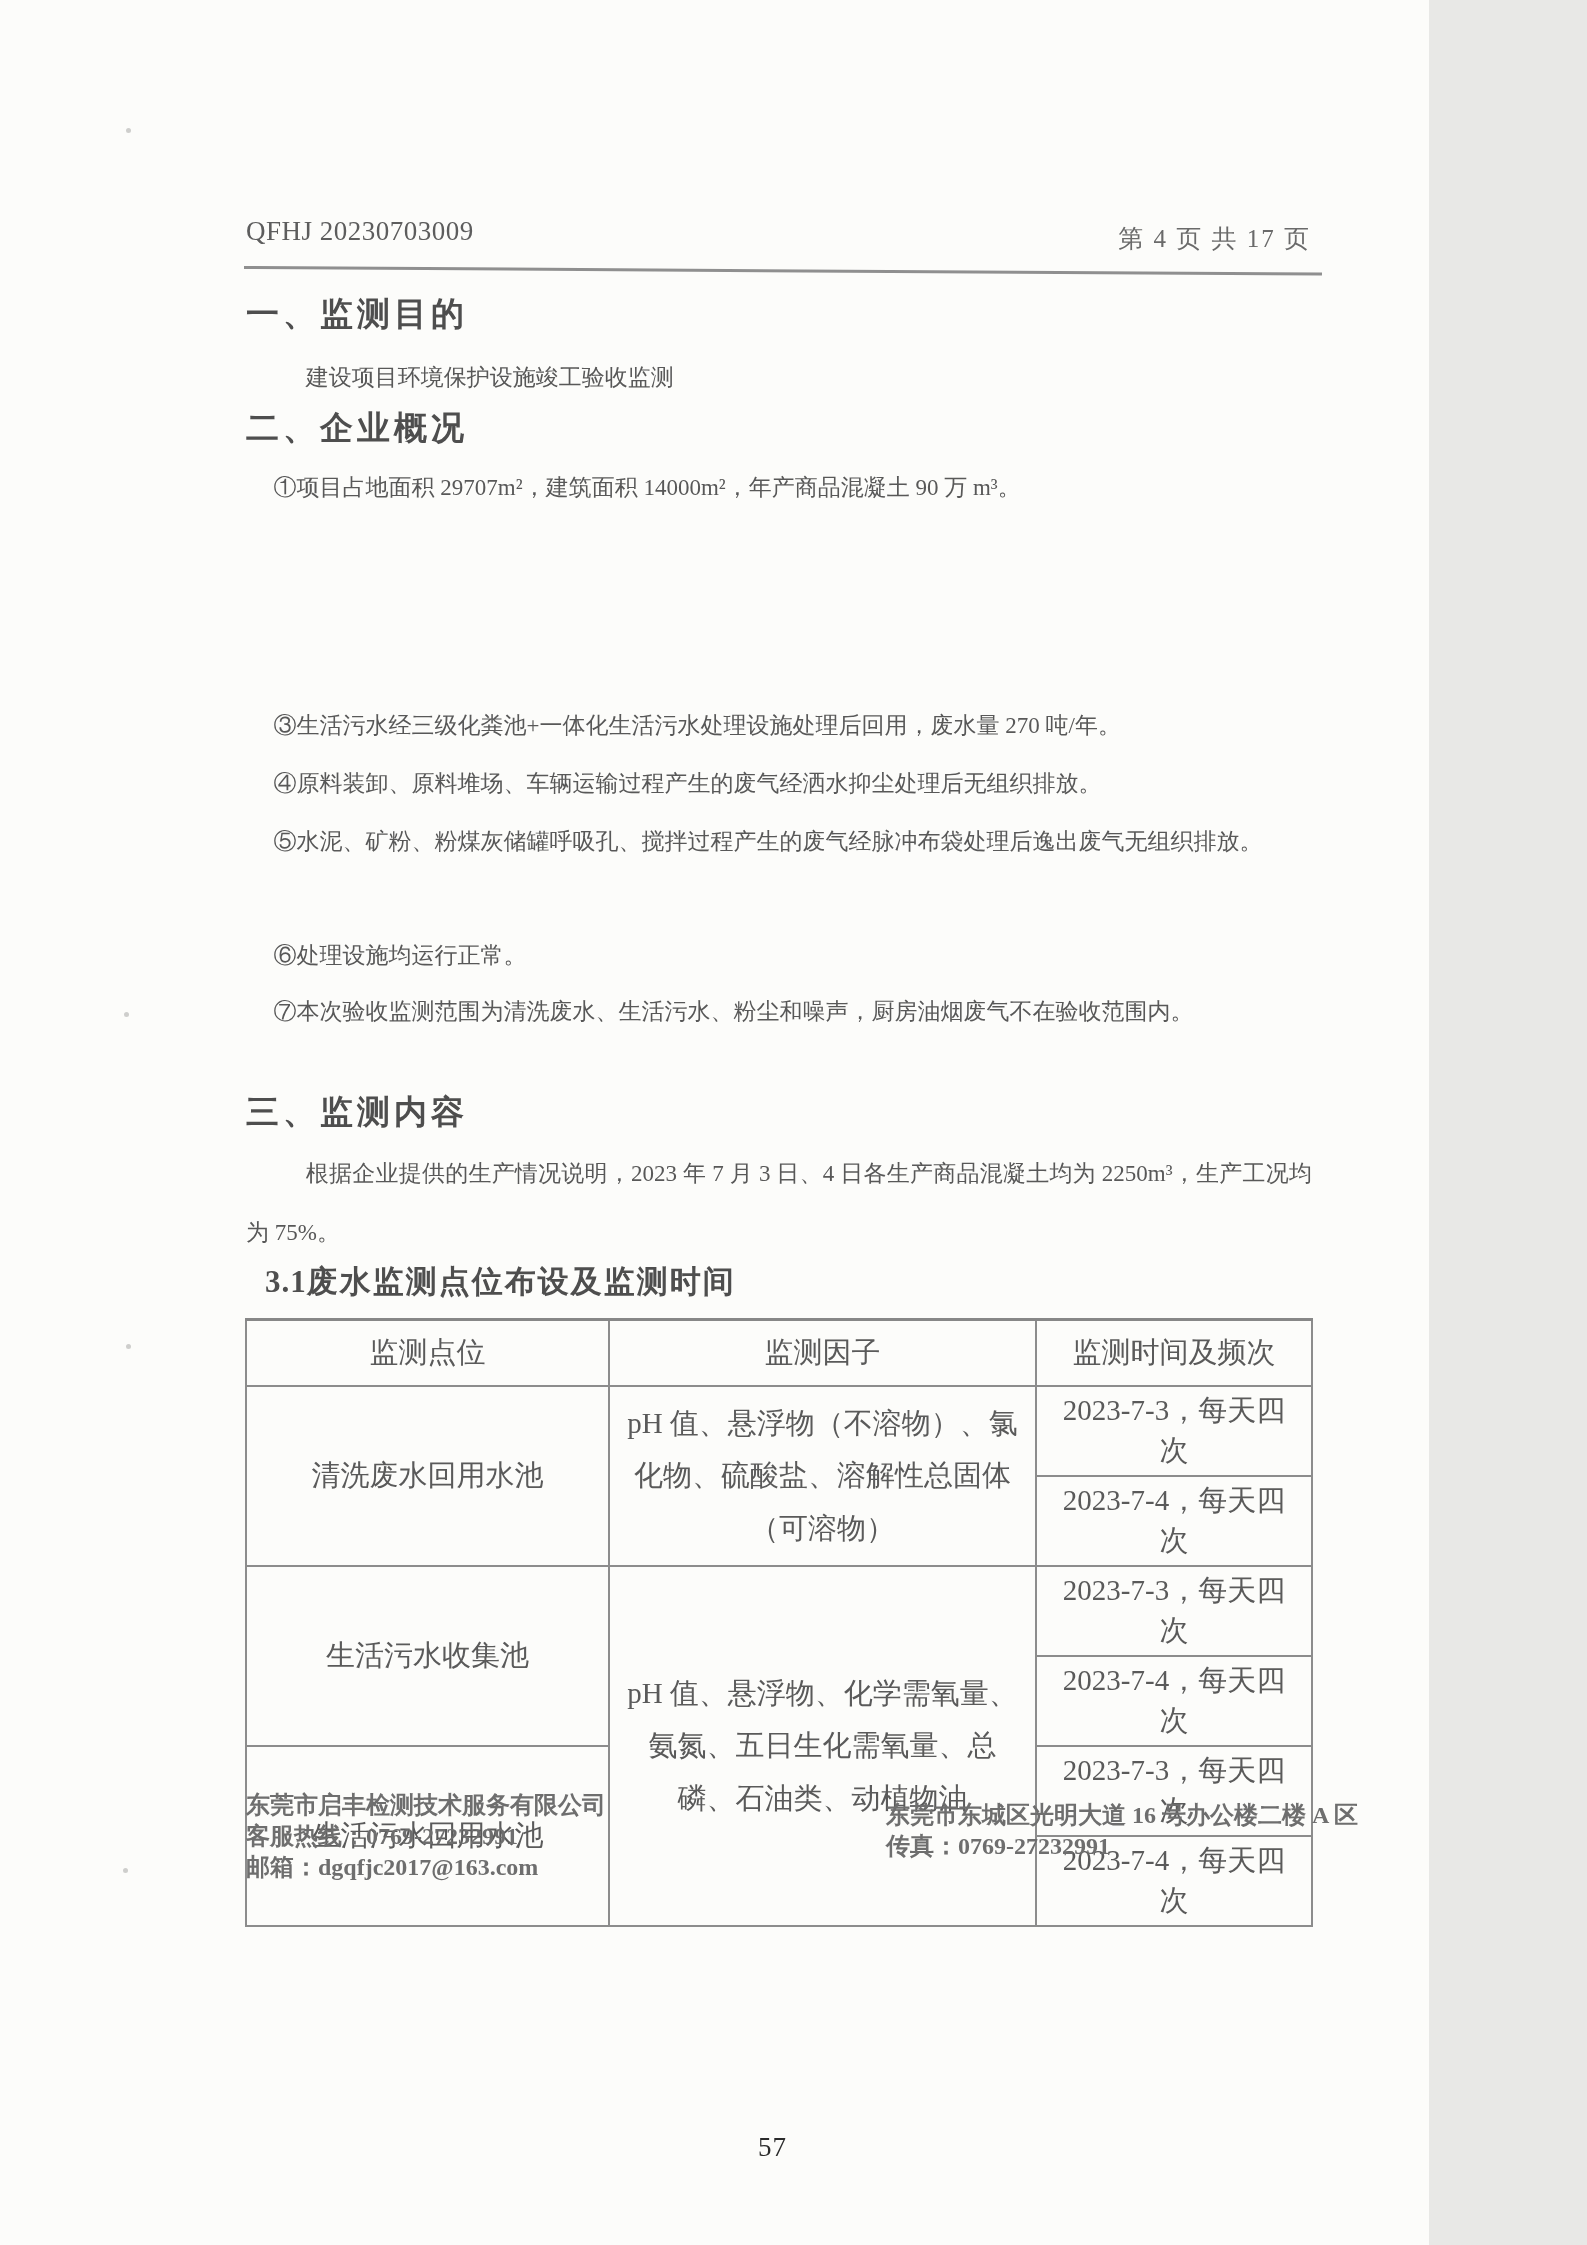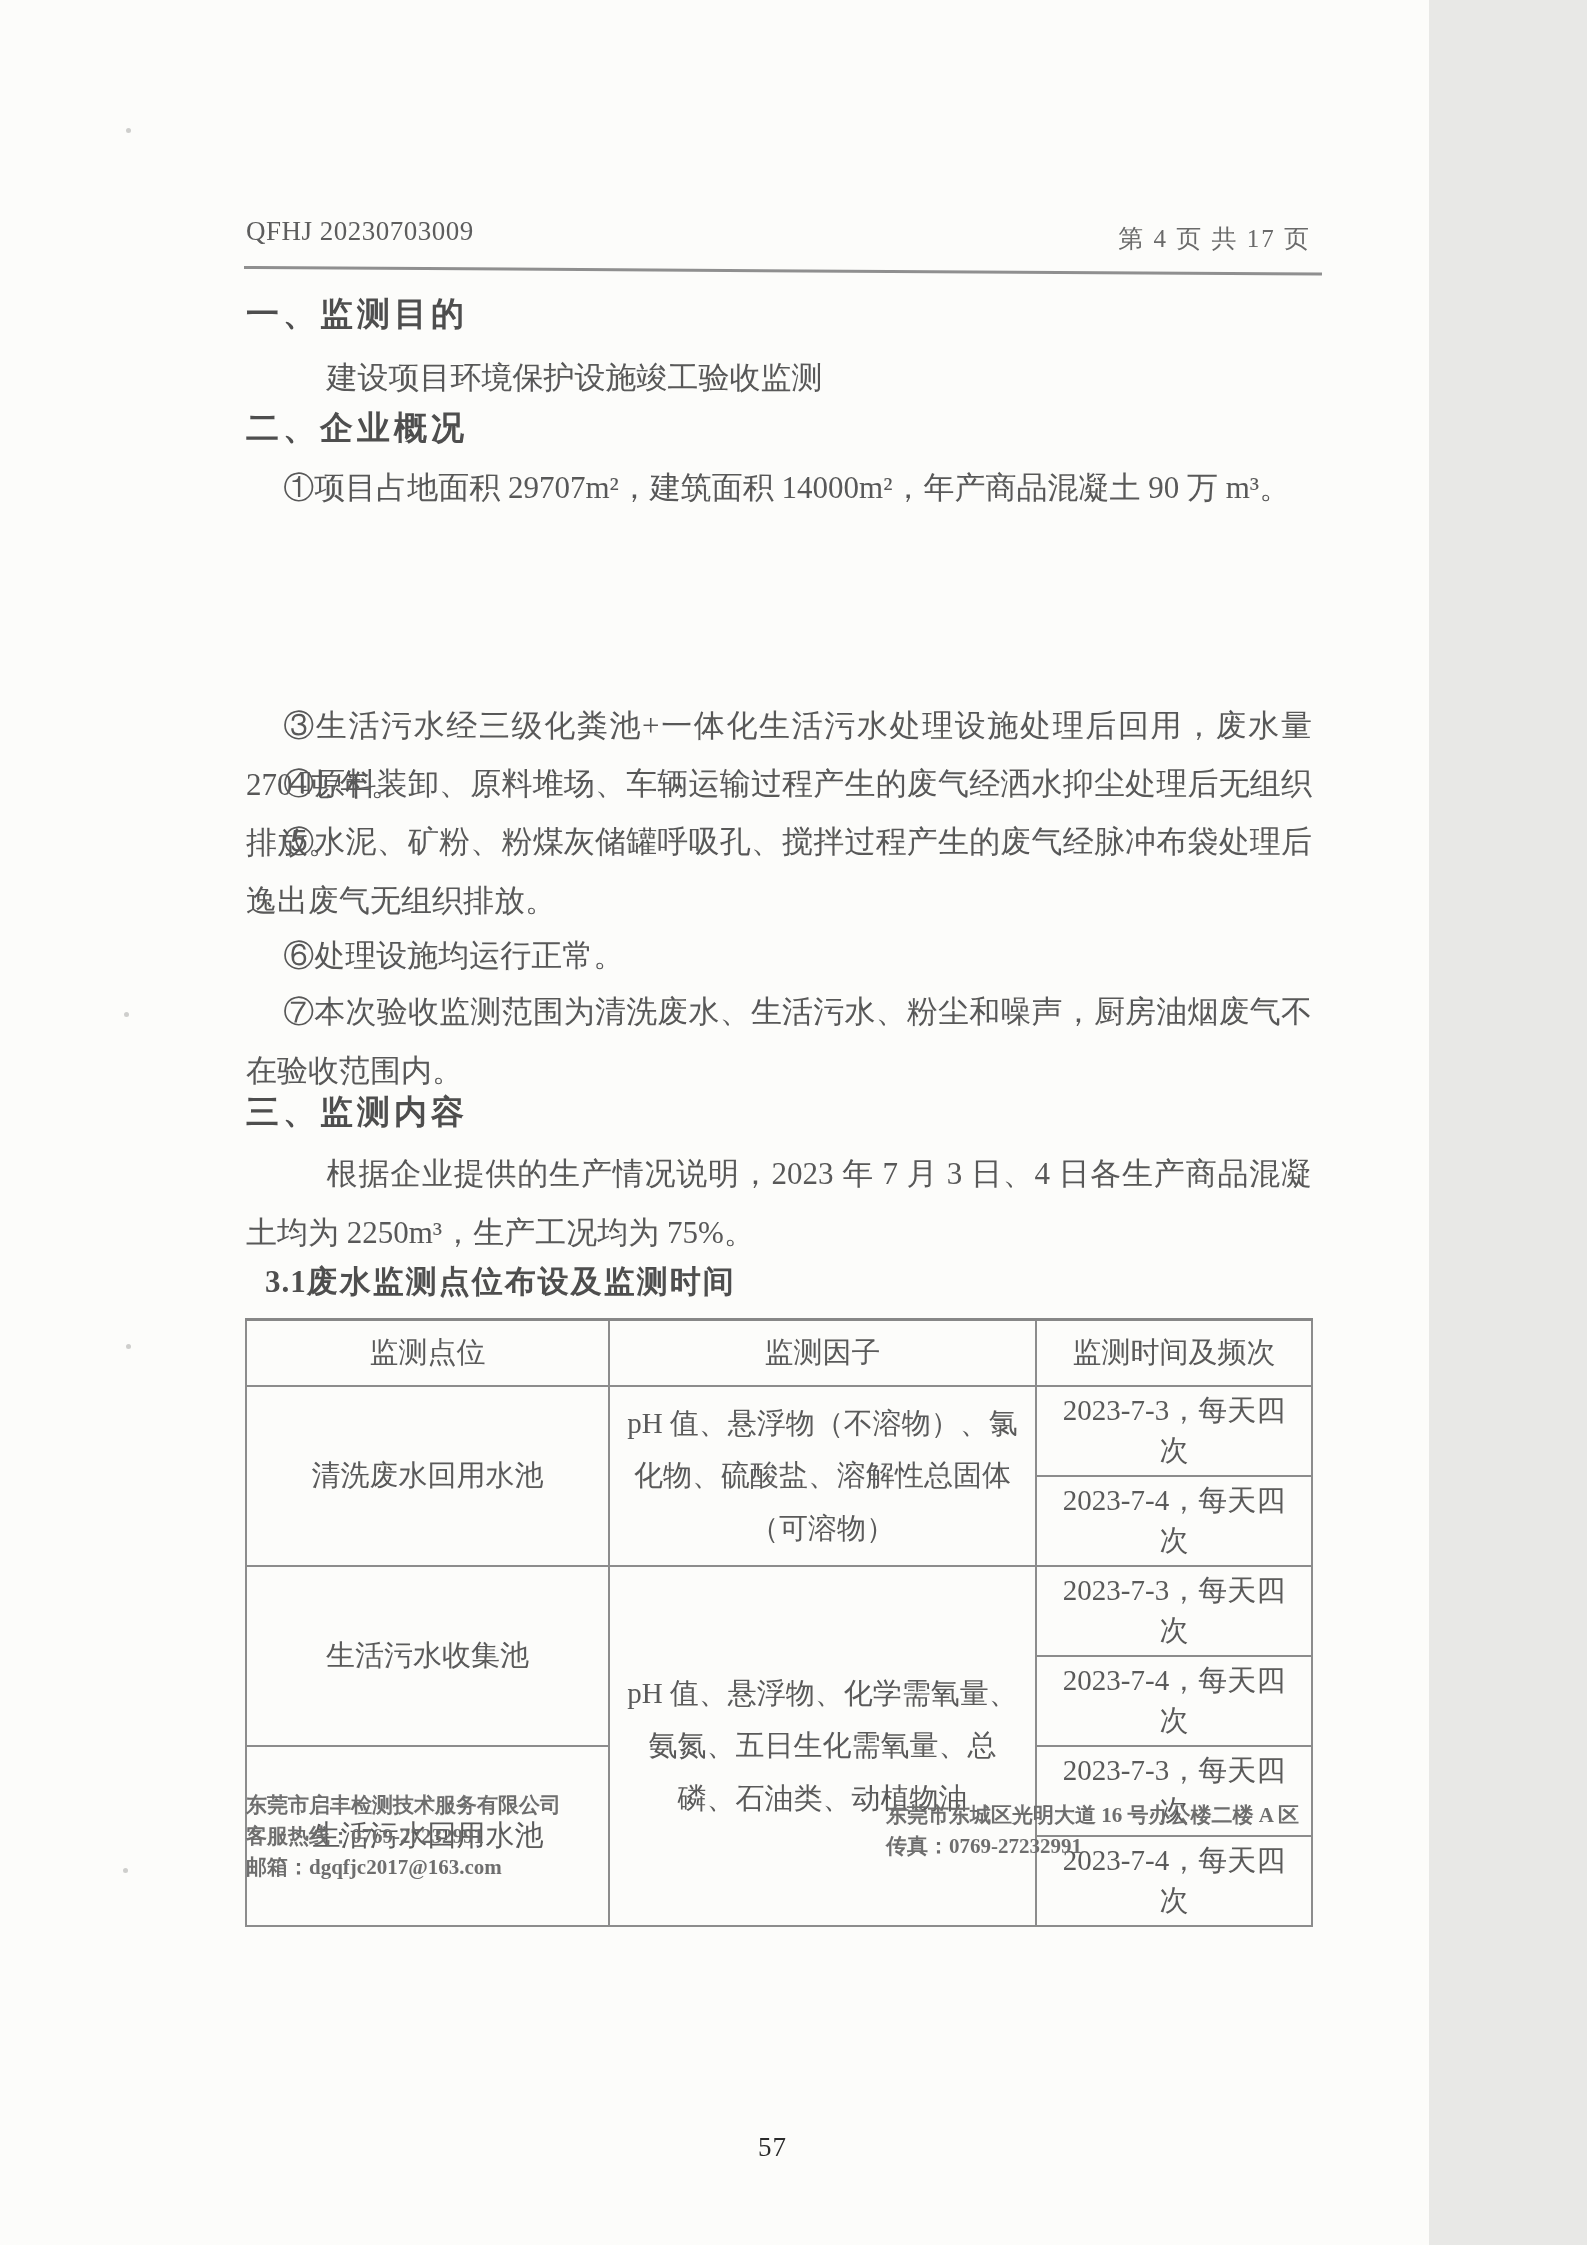--- a/index.html
+++ b/index.html
@@ -14,21 +14,21 @@
   
   .speck{position:absolute;width:5px;height:5px;border-radius:50%;background:#b5b5b3;opacity:.65;}
 
   
   .hdr-doc{position:absolute;left:246px;top:216px;font-size:27px;color:#5d5d5d;letter-spacing:.5px;}
   .hdr-page{position:absolute;left:1095px;top:222px;width:216px;font-size:25px;color:#6a6a6a;text-align:right;letter-spacing:2px;}
   .hdr-rule{position:absolute;left:244px;top:266px;width:1078px;height:3px;background:#8f8f8f;transform:rotate(.35deg);transform-origin:left center;}
 
   
   .h-sec{position:absolute;left:246px;width:1066px;font-size:33px;font-weight:bold;color:#4e4e4e;letter-spacing:4px;line-height:1.3;}
-  .para{position:absolute;left:246px;width:1066px;font-size:31px;line-height:59px;text-align:justify;color:#585858;}
+  .para{position:absolute;left:246px;width:1066px;font-size:23px;line-height:59px;text-align:justify;color:#585858;}
   .indent1{text-indent:1.2em;}
   .indent2{text-indent:2.6em;}
   .h-sub{position:absolute;left:265px;font-size:31px;font-weight:bold;color:#4e4e4e;letter-spacing:2px;}
   .h-sub .num{letter-spacing:1px;}
   .h-sub .ttl{}
 
   
   table.mon{
     position:absolute;left:245px;top:1318px;
     width:1066px;border-collapse:collapse;table-layout:fixed;
@@ -39,21 +39,21 @@
     text-align:center;vertical-align:middle;
     padding:4px 12px;font-weight:normal;
   }
   table.mon{border-top:3px solid #878787;}
   col.c1{width:363px;}col.c2{width:427px;}col.c3{width:276px;}
   tr.hrow{height:66px;padding-left:20px;}
   tr.drow{height:59px;}
   td.factor{line-height:1.8;font-size:29px;padding:8px 14px;}
 
   
-  .ft{position:absolute;font-size:21px;font-weight:bold;color:#6e6e6e;line-height:31px;}
+  .ft{position:absolute;font-size:24px;font-weight:bold;color:#6e6e6e;line-height:31px;}
   .ft-left{left:246px;top:1790px;}
   .ft-right{left:886px;top:1800px;}
   .pg-num{position:absolute;left:0;top:2132px;width:1545px;text-align:center;font-size:27px;color:#2b2b2b;letter-spacing:1px;}
 </style>
 </head>
 <body>
 
 <div class="page">
 
   <div class="speck" style="left:126px;top:128px;"></div>

